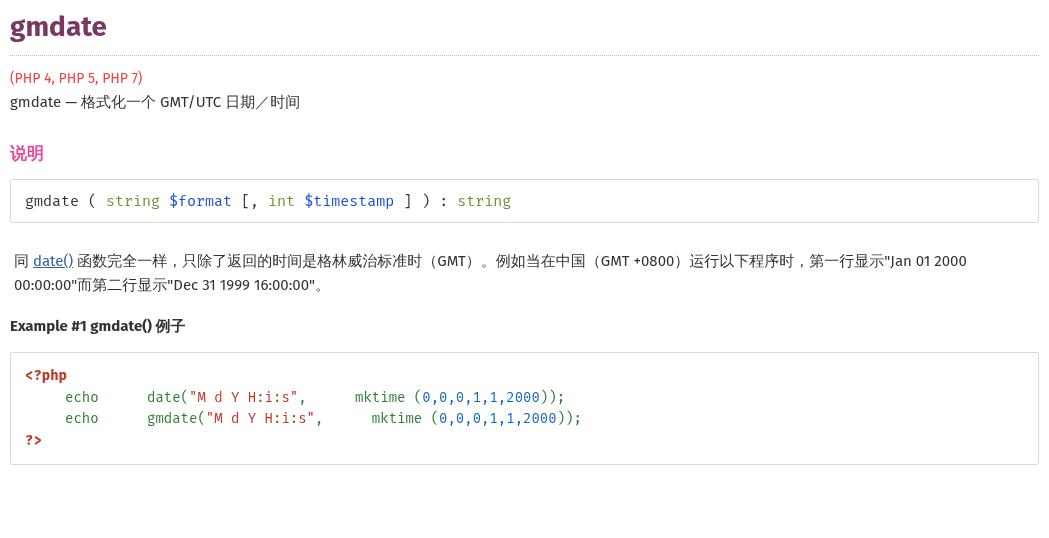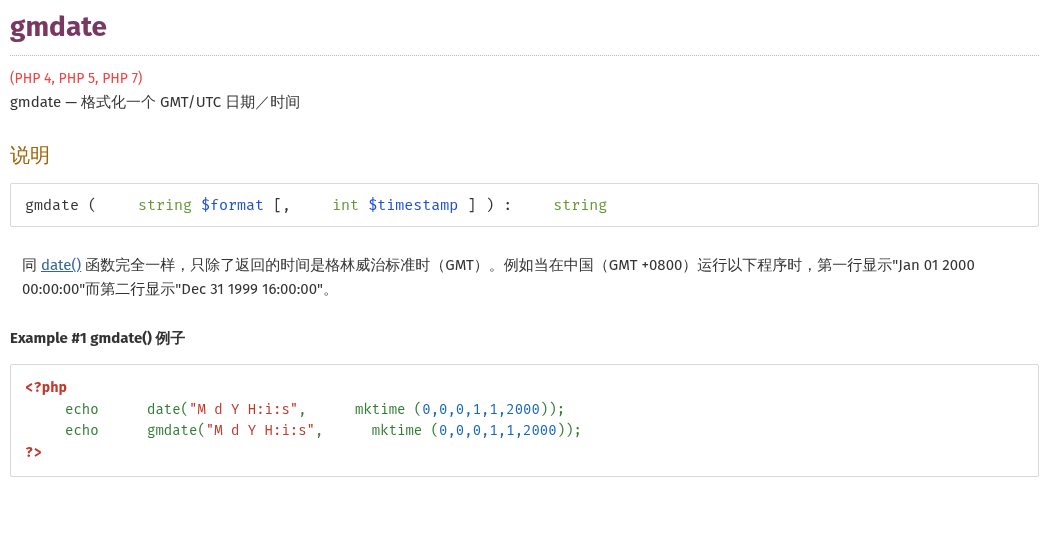--- a/index.html
+++ b/index.html
@@ -25,51 +25,51 @@
     font-size: 14px;
     margin: 14px 0 6px 0;
   }
   .purpose {
     color: #333;
     font-size: 15px;
     margin: 4px 0 28px 0;
   }
   h2.section {
     font-family: "Fira Sans", sans-serif;
-    color: #a16207;
-    font-size: 20px;
-    font-weight: 400;
+    color: #ec4899;
+    font-size: 17px;
+    font-weight: 700;
     margin: 30px 0 14px 0;
   }
   .synopsis {
     border: 1px solid #d9d9d9;
     border-radius: 2px;
     padding: 12px 14px;
     font-family: "Fira Mono", Consolas, monospace;
     font-size: 15px;
     color: #333;
     background: #fff;
     margin-bottom: 26px;
   }
-  .synopsis .type { color: #693; margin-left: 32px; }
+  .synopsis .type { color: #693; }
   .synopsis .param { color: #1d4ed8; }
   .para {
     font-size: 15px;
     color: #333;
     line-height: 1.6;
-    margin: 10px 0 20px 12px;
+    margin: 10px 0 20px 4px;
   }
   .para a {
     color: #336699;
     text-decoration: underline;
   }
   .example-title {
     font-weight: 700;
     font-size: 15px;
-    margin: 28px 0 16px 0;
+    margin: 20px 0 16px 0;
   }
   .code-block {
     border: 1px solid #d9d9d9;
     border-radius: 2px;
     padding: 12px 14px;
     font-family: "Fira Mono", Consolas, monospace;
     font-size: 14px;
     line-height: 1.55;
     white-space: pre;
     background: #fff;

